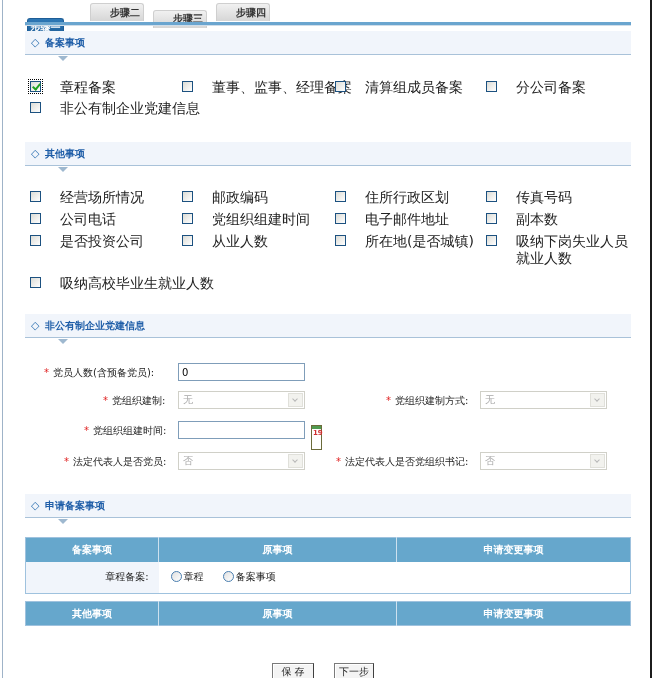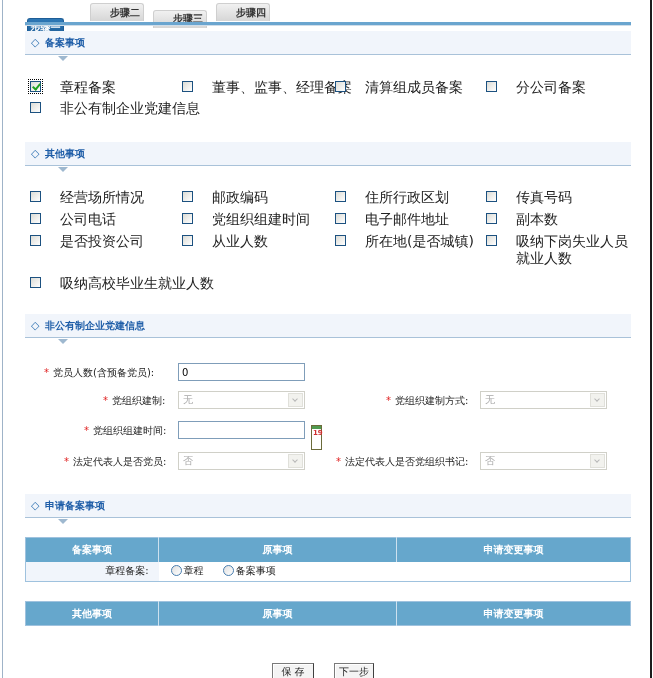--- a/index.html
+++ b/index.html
@@ -35,21 +35,21 @@
   .select .arrow { position: absolute; right: 1px; top: 1px; width: 15px; height: 14px; background: #f2f2ee; border: 1px solid #e0e0da; }
   .select .arrow::after { content: ""; position: absolute; left: 4px; top: 3px; width: 3px; height: 3px; border: solid #b8b8b8; border-width: 0 1px 1px 0; transform: rotate(45deg); }
   .cal-icon { position: absolute; width: 11px; height: 25px; border: 1px solid #6b6b3a; background: #fff; cursor: pointer; }
   .cal-icon::before { content: ""; position: absolute; left: 0; top: 0; width: 9px; height: 3px; background: #4f9a4f; }
   .cal-icon span { position: absolute; left: 1px; top: 3px; font-size: 7px; color: #d03030; line-height: 8px; font-weight: bold; }
 
   
   .tbl { position: absolute; left: 25px; width: 606px; border: 1px solid #9fc2de; border-collapse: collapse; }
   .tbl th { background: #66a7cc; color: #fff; font-size: 10px; font-weight: bold; height: 24px; border-right: 1px solid #cde1ef; text-align: center; }
   .tbl th:last-child { border-right: none; }
-  .tbl td { font-size: 10px; height: 20px; color: #222; }
+  .tbl td { font-size: 10px; height: 32px; color: #222; }
   .tbl td.lbl { background: #f1f5fb; text-align: right; padding-right: 10px; }
   .tbl td.opts { background: #fff; padding-left: 12px; }
   .radio { display: inline-block; width: 11px; height: 11px; border-radius: 50%; border: 1px solid #4a7fb0; background: linear-gradient(135deg, #e0e0e0, #fff); vertical-align: -2px; margin-right: 2px; cursor: pointer; }
   .radio-item { display: inline-block; margin-right: 16px; }
 
   
   .btn { position: absolute; top: 663px; height: 17px; border: 1px solid #7a7a7a; border-right-color: #404040; border-bottom-color: #404040; background: #f4f4f4; font-size: 10px; line-height: 14px; text-align: center; color: #222; box-shadow: inset 1px 1px 0 #fff; cursor: pointer; font-family: "DejaVu Sans", sans-serif; }
 </style>
 </head>
 <body>

